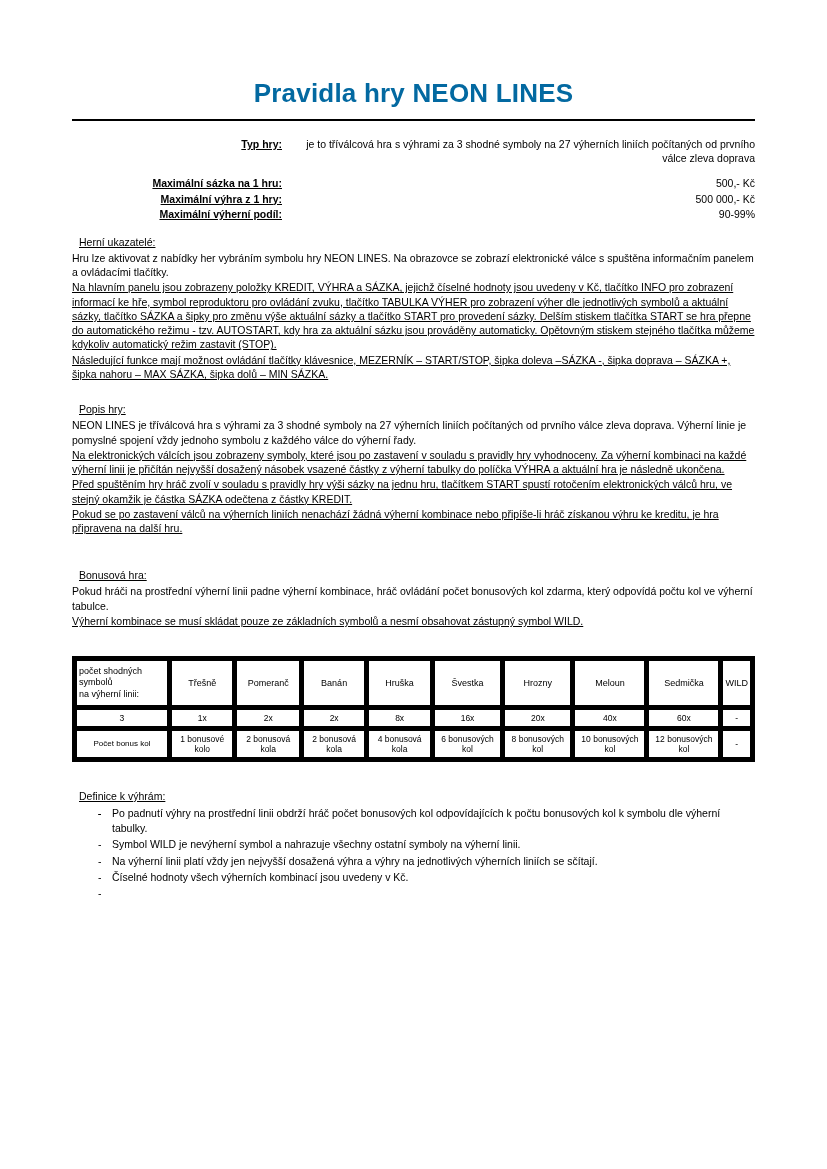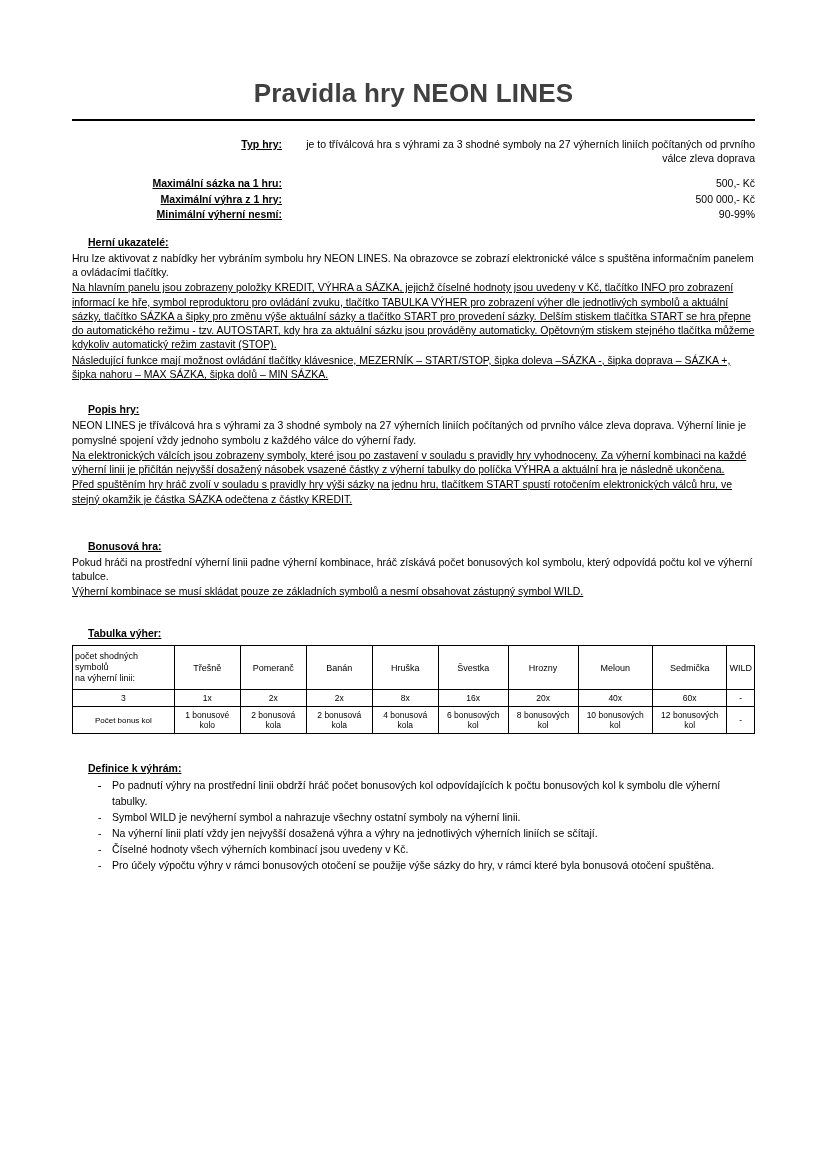--- a/index.html
+++ b/index.html
@@ -18,21 +18,21 @@
     position: relative;
     box-sizing: border-box;
     padding: 60px 72px 40px 72px;
   }
   .doc-title {
     text-align: center;
     font-size: 26px;
     font-weight: bold;
     letter-spacing: 0.2px;
     margin: 18px 0 10px 0;
-    color: #404040;
+    color: #0369a1;
   }
   .title-rule {
     border-top: 2px solid #000;
     margin: 8px 0 16px 0;
   }
   .meta-table {
     width: 100%;
     border-collapse: collapse;
     font-size: 10.5px;
     line-height: 1.35;
@@ -51,23 +51,23 @@
   .meta-value {
     padding-left: 4px;
     margin-left: 32px;
   }
   .meta-gap td { height: 9px; }
   .section {
     margin-top: 14px;
   }
   .section-heading {
     font-size: 10.5px;
-    font-weight: bold;
+    font-weight: normal;
     text-decoration: underline;
-    margin: 0 0 3px 16px;
+    margin: 0 0 3px 7px;
   }
   .para {
     font-size: 10.5px;
     line-height: 1.36;
     margin: 0 0 0 0;
     text-align: left;
   }
   .para + .para {
     margin-top: 1px;
     text-decoration: underline;
@@ -77,21 +77,21 @@
   .spacer-lg { height: 20px; }
 
   table.paytable {
     border-collapse: collapse;
     width: 100%;
     margin-top: 6px;
     font-size: 8.5px;
     text-align: center;
   }
   table.paytable td {
-    border: 1px solid #000000;
+    border: 5px solid #000000;
     padding: 3px 2px;
     vertical-align: middle;
   }
   table.paytable td.head-first {
     text-align: left;
     padding-left: 4px;
     font-size: 8px;
     line-height: 1.25;
   }
   table.paytable tr.header td {
@@ -143,54 +143,54 @@
         </tr>
       <tr>
         <td class="meta-label">Maximální sázka na 1 hru:</td>
         <td class="meta-value">500,- Kč</td>
       </tr>
       <tr>
         <td class="meta-label">Maximální výhra z 1 hry:</td>
         <td class="meta-value">500 000,- Kč</td>
       </tr>
       <tr>
-        <td class="meta-label">Minimální výherní nesmí:</td>
+        <td class="meta-label">Maximální výherní podíl:</td>
         <td class="meta-value">90-99%</td>
       </tr>
     </tbody>
   </table>
 
   <div class="section">
     <div class="section-heading">Herní ukazatelé:</div>
     <p class="para">Hru lze aktivovat z nabídky her vybráním symbolu hry NEON LINES. Na obrazovce se zobrazí elektronické válce s spuštěna informačním panelem a ovládacími tlačítky.</p>
     <p class="para">Na hlavním panelu jsou zobrazeny položky KREDIT, VÝHRA a SÁZKA, jejichž číselné hodnoty jsou uvedeny v Kč, tlačítko INFO pro zobrazení informací ke hře, symbol reproduktoru pro ovládání zvuku, tlačítko TABULKA VÝHER pro zobrazení výher dle jednotlivých symbolů a aktuální sázky, tlačítko SÁZKA a šipky pro změnu výše aktuální sázky a tlačítko START pro provedení sázky. Delším stiskem tlačítka START se hra přepne do automatického režimu - tzv. AUTOSTART, kdy hra za aktuální sázku jsou prováděny automaticky. Opětovným stiskem stejného tlačítka můžeme kdykoliv automatický režim zastavit (STOP).</p>
     <p class="para">Následující funkce mají možnost ovládání tlačítky klávesnice, MEZERNÍK – START/STOP, šipka doleva –SÁZKA -, šipka doprava – SÁZKA +, šipka nahoru – MAX SÁZKA, šipka dolů – MIN SÁZKA.</p>
   </div>
 
   <div class="spacer-sm"></div>
 
   <div class="section">
     <div class="section-heading">Popis hry:</div>
     <p class="para">NEON LINES je tříválcová hra s výhrami za 3 shodné symboly na 27 výherních liniích počítaných od prvního válce zleva doprava. Výherní linie je pomyslné spojení vždy jednoho symbolu z každého válce do výherní řady.</p>
     <p class="para">Na elektronických válcích jsou zobrazeny symboly, které jsou po zastavení v souladu s pravidly hry vyhodnoceny. Za výherní kombinaci na každé výherní linii je přičítán nejvyšší dosažený násobek vsazené částky z výherní tabulky do políčka VÝHRA a aktuální hra je následně ukončena.</p>
     <p class="para">Před spuštěním hry hráč zvolí v souladu s pravidly hry výši sázky na jednu hru, tlačítkem START spustí rotočením elektronických válců hru, ve stejný okamžik je částka SÁZKA odečtena z částky KREDIT.</p>
+    <p class="para">Pokud se po zastavení válců na výherních liniích nenachází žádná výherní kombinace nebo připíše-li hráč získanou výhru ke kreditu, je hra připravena na další hru.</p>
   </div>
 
   <div class="spacer-lg"></div>
 
   <div class="section">
     <div class="section-heading">Bonusová hra:</div>
-    <p class="para">Pokud hráči na prostřední výherní linii padne výherní kombinace, hráč získává počet bonusových kol symbolu, který odpovídá počtu kol ve výherní tabulce.</p>
+    <p class="para">Pokud hráči na prostřední výherní linii padne výherní kombinace, hráč ovládání počet bonusových kol zdarma, který odpovídá počtu kol ve výherní tabulce.</p>
     <p class="para">Výherní kombinace se musí skládat pouze ze základních symbolů a nesmí obsahovat zástupný symbol WILD.</p>
   </div>
 
   <div class="spacer-md"></div>
 
   <div class="section">
-    <div class="section-heading">Tabulka výher:</div>
     <table class="paytable">
       <tbody>
         <tr class="header">
           <td class="head-first"><span>počet shodných symbolů</span><br><span>na výherní linii:</span></td>
           <td>Třešně</td>
           <td>Pomeranč</td>
           <td>Banán</td>
           <td>Hruška</td>
           <td>Švestka</td>
           <td>Hrozny</td>
@@ -230,17 +230,17 @@
 
   <div class="section">
     <div class="section-heading">Definice k výhrám:</div>
     <ul class="dashlist">
       <li><span class="dash">-</span></li>
       <li><span class="dash">-</span></li>
       <li><span class="dash">-</span><span>Po padnutí výhry na prostřední linii obdrží hráč počet bonusových kol odpovídajících k počtu bonusových kol k symbolu dle výherní tabulky.</span></li>
       <li><span class="dash">-</span><span>Symbol WILD je nevýherní symbol a nahrazuje všechny ostatní symboly na výherní linii.</span></li>
       <li><span class="dash">-</span><span>Na výherní linii platí vždy jen nejvyšší dosažená výhra a výhry na jednotlivých výherních liniích se sčítají.</span></li>
       <li><span class="dash">-</span><span>Číselné hodnoty všech výherních kombinací jsou uvedeny v Kč.</span></li>
-      <li><span class="dash">-</span><span>Pro účely výpočtu výhry v rámci bonusových otočení se použije výše sázky do hry, v rámci které byla bonusová otočení spuštěna.</span></li>
+      <li><span class="dash">-</span></li>
     </ul>
   </div>
 
 </div>
 
 </body></html>

